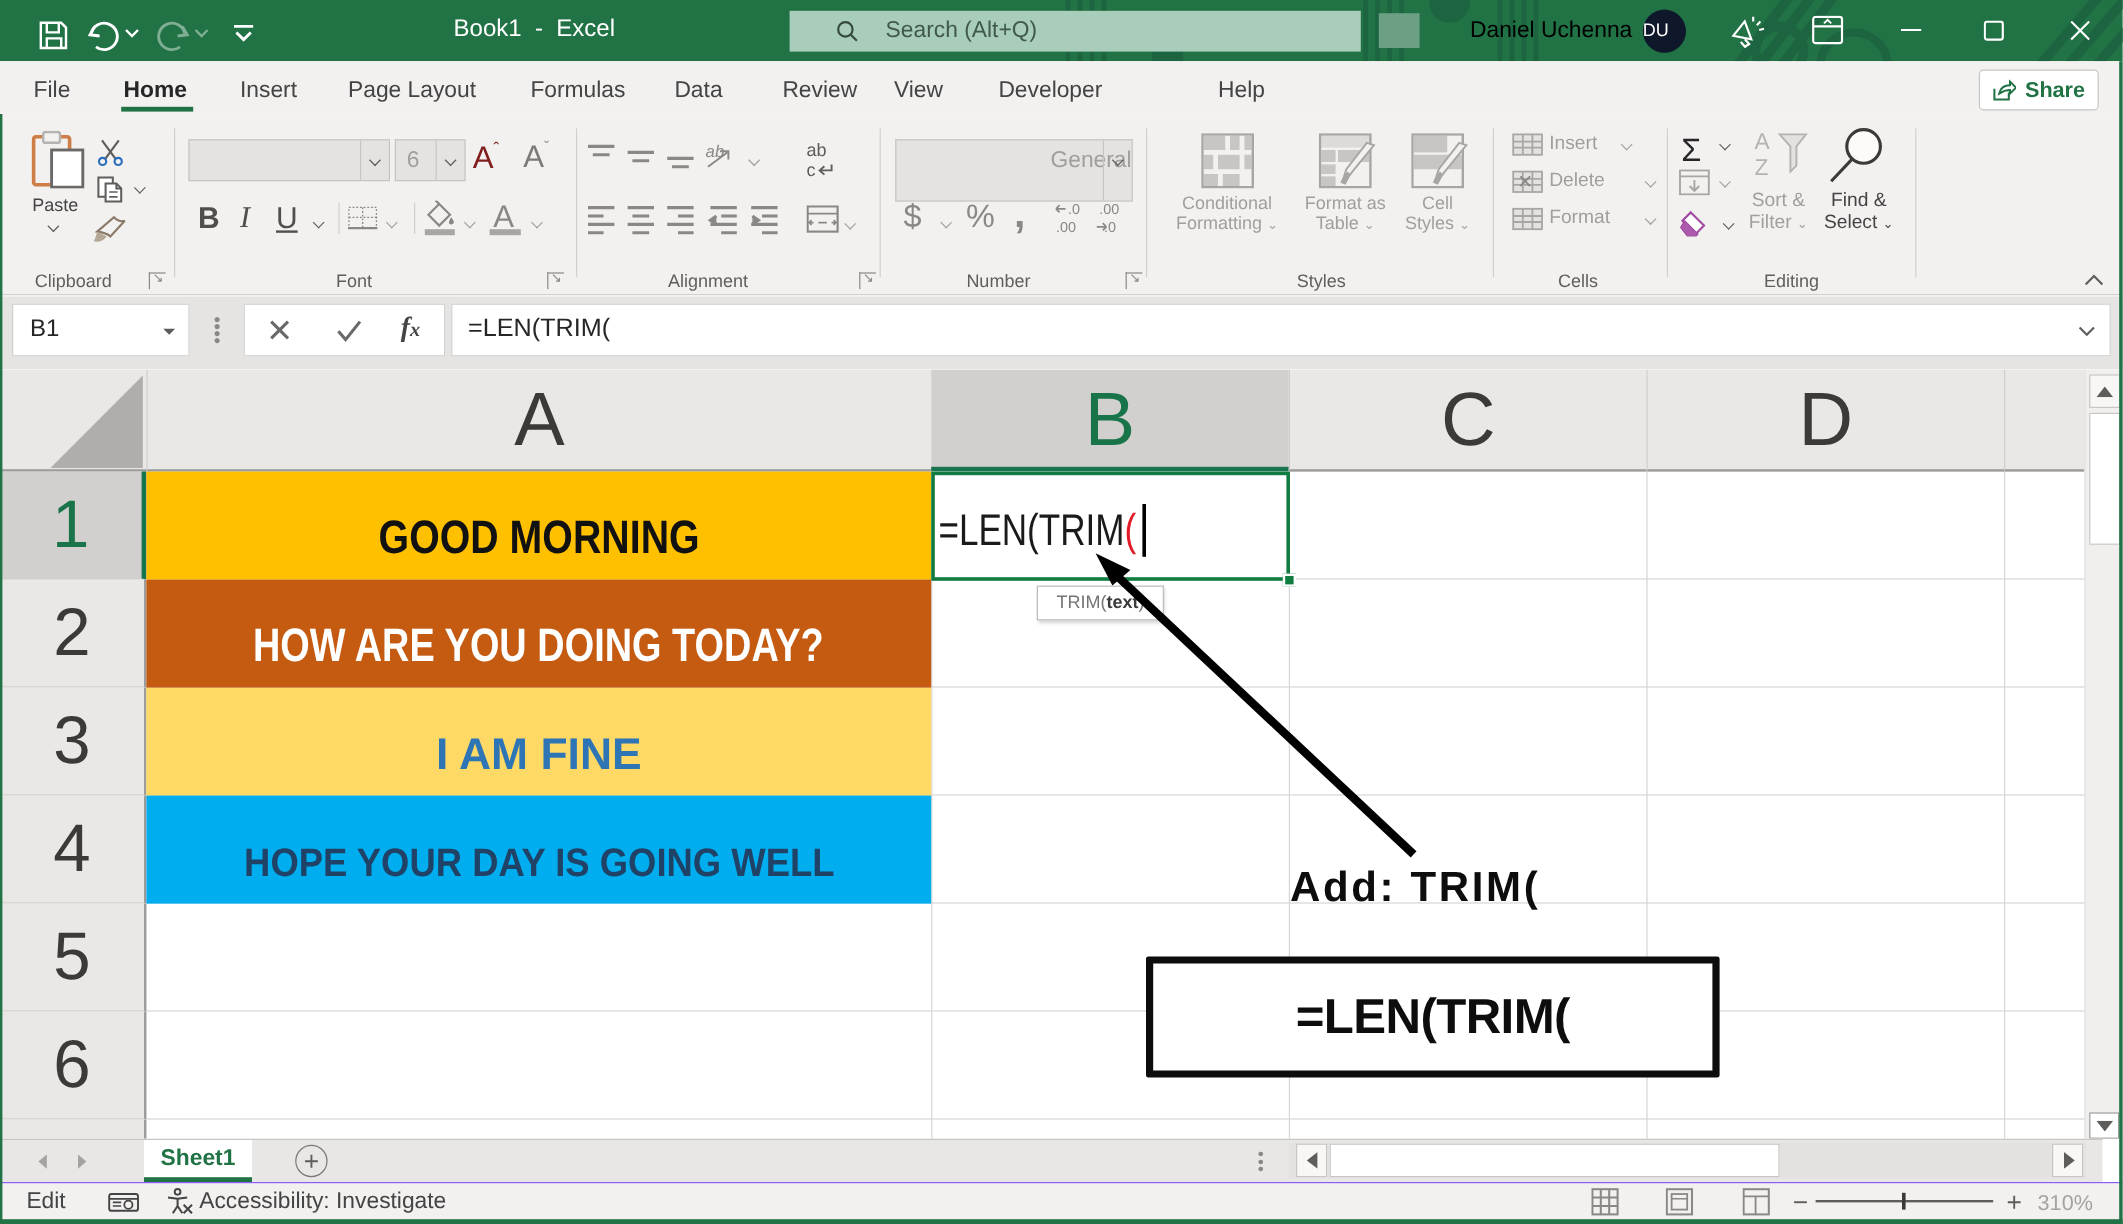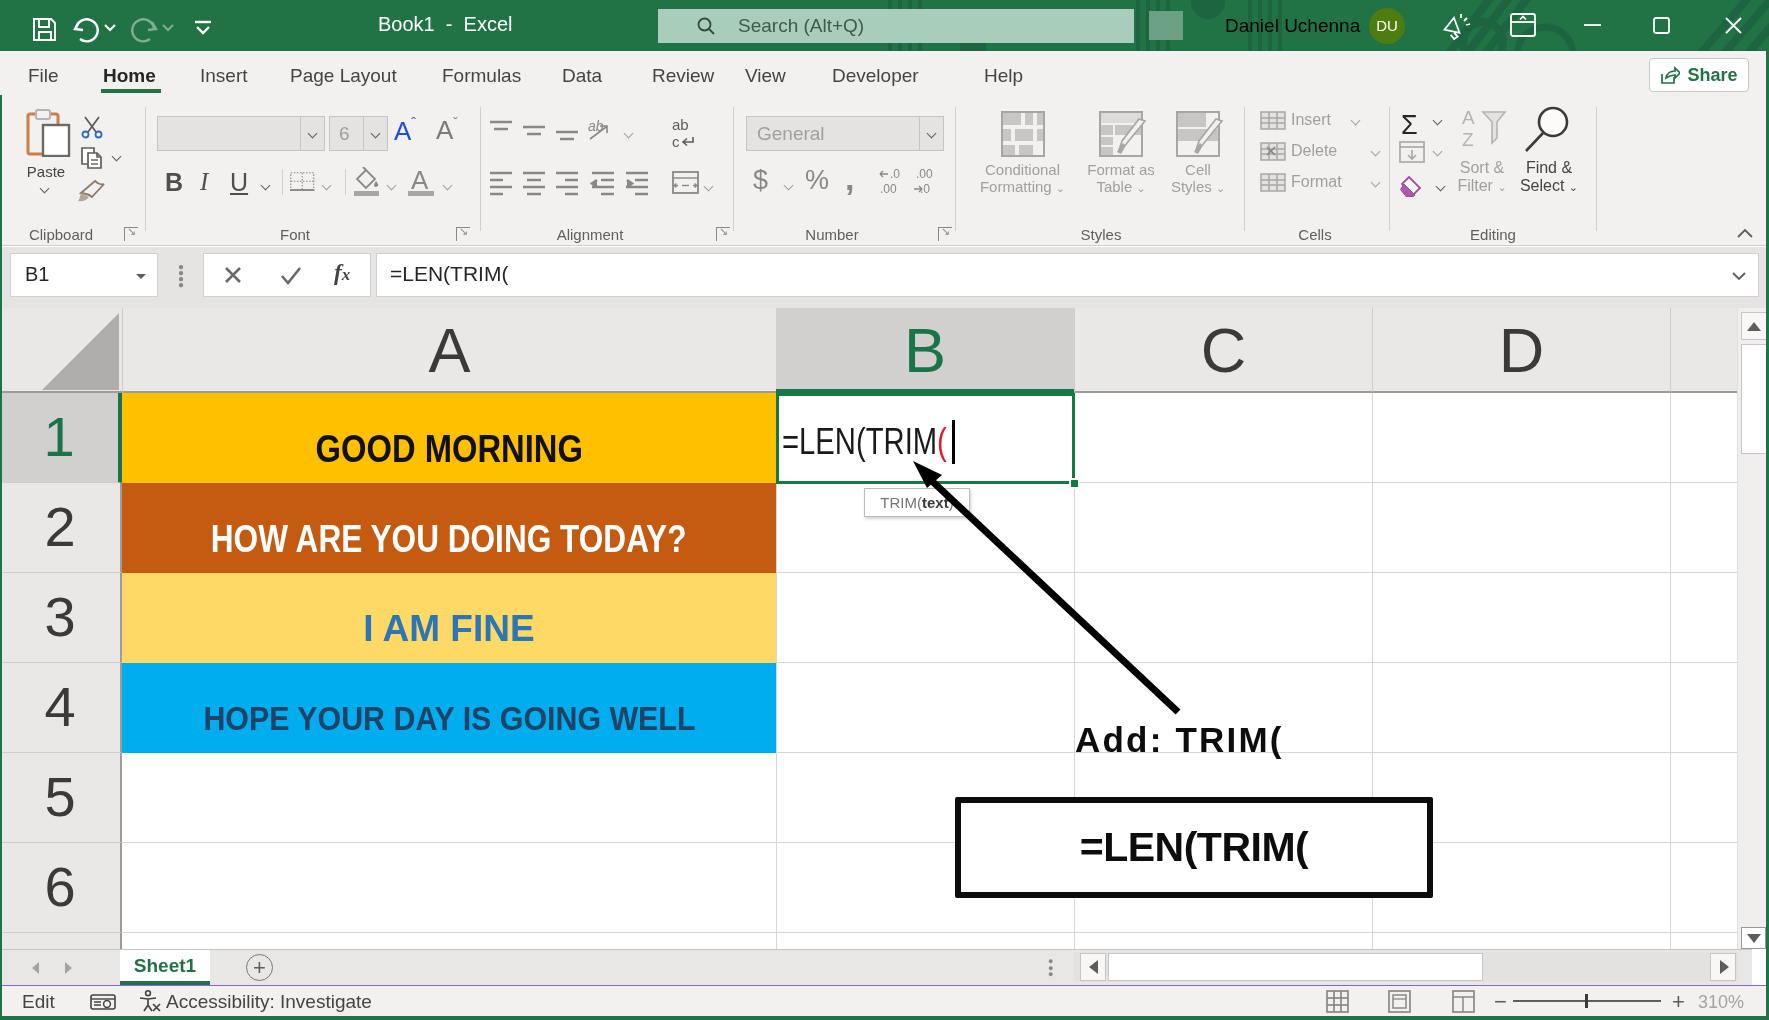--- a/index.html
+++ b/index.html
@@ -114,21 +114,21 @@
 </div>
 <div class="abs" id="title">Book1&nbsp; -&nbsp; Excel</div>
 <div class="abs" id="searchbox">
   <svg width="20" height="20" style="position:absolute;left:38px;top:7px" viewBox="0 0 20 20">
     <circle cx="8.5" cy="8.5" r="6" fill="none" stroke="#33493e" stroke-width="1.8"></circle>
     <line x1="13" y1="13" x2="18" y2="18" stroke="#33493e" stroke-width="1.8"></line>
   </svg>
   <span style="position:absolute;left:80px;">Search (Alt+Q)</span>
 </div>
 <div class="abs" style="left:1225px;top:15px;color:#000000;font-size:19px;">Daniel Uchenna</div>
-<div class="abs" style="left:1369px;top:8px;width:36px;height:36px;border-radius:50%;background:#4d7c0f;color:#fff;font-size:15px;text-align:center;line-height:36px;">DU</div>
+<div class="abs" style="left:1369px;top:8px;width:36px;height:36px;border-radius:50%;background:#0f172a;color:#fff;font-size:15px;line-height:36px;">DU</div>
 <svg class="abs" style="left:1440px;top:13px" width="32" height="28" viewBox="0 0 32 28">
   <g fill="none" stroke="#fff" stroke-width="1.8">
     <path d="M4 14 l13 -8 l0 16 z" transform="rotate(-20 12 14)"></path>
     <path d="M8 21 l2 5 l4 -1 l-2 -5" transform="rotate(-20 12 14)"></path>
     <line x1="24" y1="8" x2="27" y2="5"></line>
       <line x1="26" y1="12" x2="30" y2="11"></line>
       <line x1="21" y1="5" x2="21" y2="1"></line>
   </g>
 </svg>
 <svg class="abs" style="left:1510px;top:13px" width="28" height="26" viewBox="0 0 28 26">
@@ -150,21 +150,21 @@
 <div class="abs" id="tabrow">
   <span class="tab" style="left:28px;">File</span>
   <span class="tab" style="left:103px;font-weight:bold;color:#262626;">Home</span>
   <span class="tab" style="left:200px;">Insert</span>
   <span class="tab" style="left:290px;">Page Layout</span>
   <span class="tab" style="left:442px;">Formulas</span>
   <span class="tab" style="left:562px;">Data</span>
   <span class="tab" style="left:652px;">Review</span>
   <span class="tab" style="left:745px;">View</span>
   <span class="tab" style="left:832px;">Developer</span>
-  <span class="tab" style="left:984px;">Help</span>
+  <span class="tab" style="left:1015px;">Help</span>
   <div style="position:absolute;left:101px;top:38px;width:60px;height:4px;background:#217346;"></div>
 </div>
 <div class="abs" id="sharebtn"><svg width="20" height="19" viewBox="0 0 20 19" style="vertical-align:-4px;margin-right:7px">
   <path d="M2 8 v9 h12 v-6" fill="none" stroke="#217346" stroke-width="1.7"></path>
   <path d="M6 12 c1 -5 5 -7 9 -7 l0 -3 l5 5 -5 5 0 -3 c-3 0 -6 1 -9 3 z" fill="none" stroke="#217346" stroke-width="1.7"></path>
 </svg>Share</div>
 
 <div class="abs" id="ribbon">
   <div class="rsep" style="left:145px"></div>
   <div class="rsep" style="left:480px"></div>
@@ -203,21 +203,21 @@
   <div class="launch" style="left:124px;"></div>
 
   <div class="combo" style="left:157px;top:17px;width:168px;height:35px;">
       <div class="arr">
         <div class="chev" style="left:8px;top:13px"></div>
       </div>
     </div>
   <div class="combo" style="left:329px;top:17px;width:59px;height:35px;color:#a19f9d;font-size:19px;"><span style="margin-left:9px;line-height:33px;">6</span><div class="arr">
         <div class="chev" style="left:8px;top:13px"></div>
       </div></div>
-  <div class="abs" style="left:394px;top:16px;font-size:26px;color:#1d4ed8;">A<span style="font-size:14px;vertical-align:12px;">ˆ</span></div>
+  <div class="abs" style="left:394px;top:16px;font-size:26px;color:#7f1d1d;">A<span style="font-size:14px;vertical-align:12px;">ˆ</span></div>
   <div class="abs" style="left:436px;top:16px;font-size:26px;color:#7d7b79;">A<span style="font-size:13px;vertical-align:12px;">ˇ</span></div>
   <div class="abs" style="left:282px;top:70px;width:1px;height:26px;background:#d2d0ce;"></div>
   <div class="abs" style="left:345px;top:70px;width:1px;height:26px;background:#d2d0ce;"></div>
   <div class="abs" style="left:165px;top:69px;font-size:25px;font-weight:bold;color:#514f4d;">B</div>
   <div class="abs" style="left:200px;top:69px;font-size:25px;font-style:italic;color:#514f4d;font-family:'Liberation Serif',serif;">I</div>
   <div class="abs" style="left:230px;top:69px;font-size:25px;color:#514f4d;text-decoration:underline;">U</div>
   <div class="chev" style="left:262px;top:83px"></div>
   <svg class="abs" style="left:290px;top:71px" width="26" height="24" viewBox="0 0 34 26">
     <g stroke="#8a8886" stroke-width="1.4" stroke-dasharray="2 2" fill="none">
       <rect x="1" y="1" width="30" height="22"></rect>
@@ -270,21 +270,21 @@
   <svg class="abs" style="left:672px;top:72px" width="28" height="24" viewBox="0 0 28 24">
     <rect x="1" y="1" width="25" height="21" fill="none" stroke="#8a8886" stroke-width="1.8"></rect>
     <line x1="1" y1="7" x2="26" y2="7" stroke="#8a8886" stroke-width="1.4"></line>
     <path d="M6 14.5 l-3.5 0 m1.8 -2 l-2 2 2 2 M21 14.5 l3.5 0 m-1.8 -2 l2 2 -2 2" stroke="#8a8886" stroke-width="1.4" fill="none"></path>
     <line x1="10" y1="14.5" x2="17" y2="14.5" stroke="#8a8886" stroke-width="1.4"></line>
   </svg>
   <div class="chev lt" style="left:705px;top:84px"></div>
   <div class="rlabel" style="left:545px;width:90px;">Alignment</div>
   <div class="launch" style="left:716px;"></div>
 
-  <div class="combo" style="left:746px;top:17px;width:198px;height:35px;color:#a19f9d;font-size:19px;"><span style="margin-left:10px;line-height:33px;">General</span><div class="arr">
+  <div class="combo" style="left:746px;top:17px;width:198px;height:52px;color:#a19f9d;font-size:19px;text-align:right;"><span style="margin-left:10px;line-height:33px;">General</span><div class="arr">
         <div class="chev" style="left:8px;top:13px"></div>
       </div></div>
   <div class="abs" style="left:753px;top:66px;font-size:27px;color:#8a8886;">$</div>
   <div class="chev lt" style="left:785px;top:83px"></div>
   <div class="abs" style="left:805px;top:66px;font-size:27px;color:#8a8886;">%</div>
   <div class="abs" style="left:845px;top:60px;font-size:34px;font-weight:bold;color:#8a8886;">,</div>
   <svg class="abs" style="left:878px;top:68px" width="62" height="32" viewBox="0 0 62 32">
     <g fill="#8a8886" font-size="12" font-family="Liberation Sans">
       <text x="12" y="11">.0</text>
         <text x="2" y="26">.00</text>

